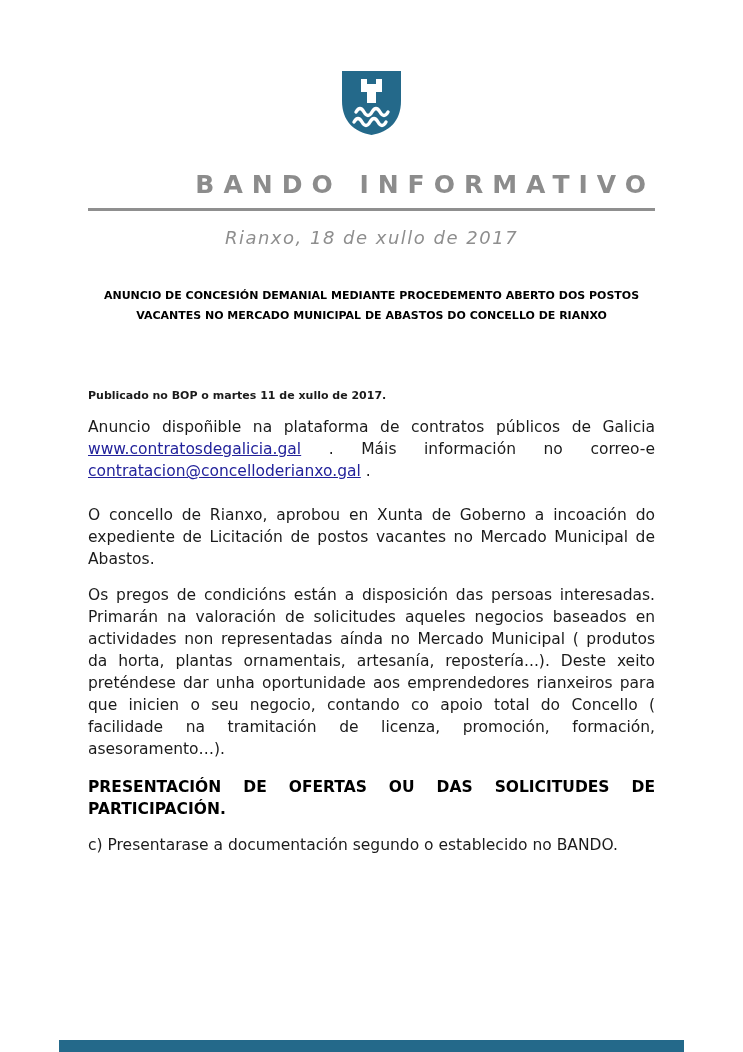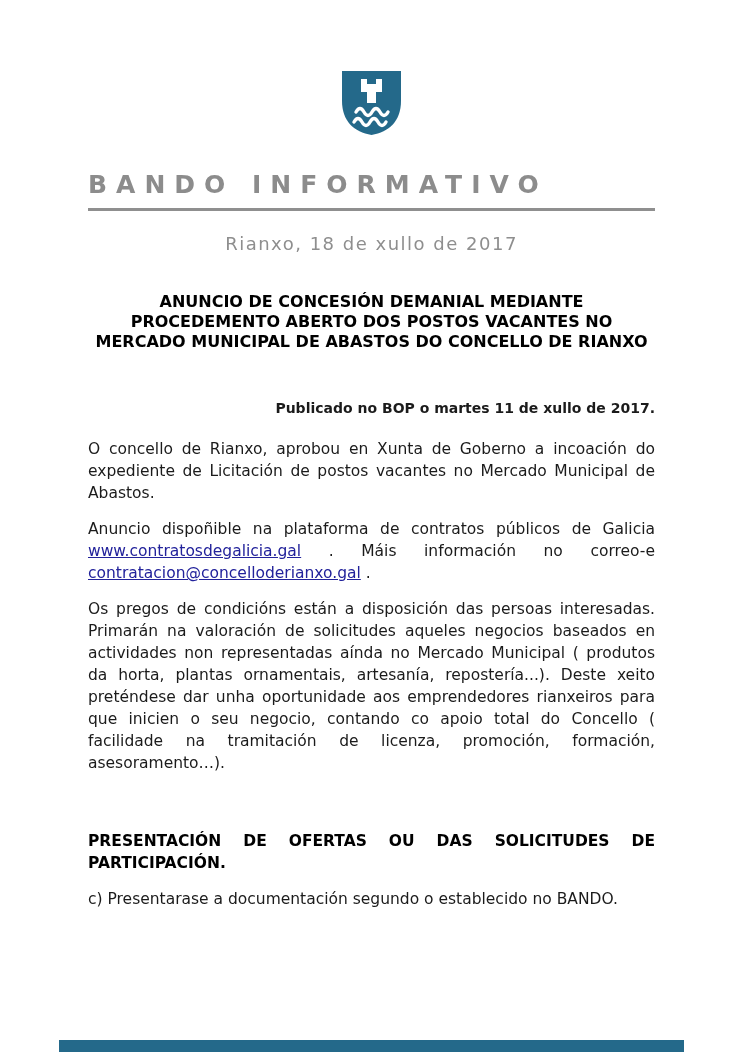--- a/index.html
+++ b/index.html
@@ -20,67 +20,67 @@
     font-family:"DejaVu Sans","Liberation Sans",sans-serif;
     color:var(--body-text);
   }
   .content{padding:0 88px;}
   
   .logo-wrap{display:flex;justify-content:center;padding-top:70px;}
   .logo-wrap svg{display:block;}
   
   .doc-title{
     margin-top:34px;
-    text-align:left;
+    text-align:right;
     font-size:25px;font-weight:bold;
     letter-spacing:9px;
     color:var(--title-gray);
     white-space:nowrap;
   }
   .rule{
     border:none;height:0;
     border-top:3px solid var(--line-gray);
     margin:9px 0 0 0;
   }
   .doc-date{
-    margin-top:22px;
+    margin-top:16px;
     text-align:center;
     font-size:18px;
     letter-spacing:1.5px;
     color:#8e8e8e;
+    font-style:italic;
   }
   
   .ann-heading{
     margin-top:38px;
     text-align:center;
     font-weight:bold;
-    font-size:16px;
+    font-size:11px;
     line-height:20px;
     color:#000;
   }
   .published{
-    margin-top:48px;
+    margin-top:63px;
     font-weight:bold;
-    font-size:14px;
-    text-align:right;
+    font-size:11px;
   }
   p.body-par{
     margin:14px 0 0 0;
     font-size:15.5px;
     line-height:22px;
     text-align:justify;
   }
   p.body-par.gap-lg{margin-top:22px;}
   a.doc-link{
     color:var(--link-blue);
     text-decoration:underline;
     cursor:pointer;
   }
   .pres-heading{
-    margin-top:56px;
+    margin-top:16px;
     font-weight:bold;
     font-size:15.5px;
     line-height:22px;
     text-align:justify;
     color:#000;
   }
   .bottom-bar{
     position:absolute;
     left:59px;right:59px;bottom:0;
     height:12px;
@@ -107,23 +107,23 @@
 
   <div class="content">
     <div class="doc-title">BANDO INFORMATIVO</div>
     <hr class="rule">
     <div class="doc-date">Rianxo, 18 de xullo de 2017</div>
 
     <div class="ann-heading">ANUNCIO DE CONCESIÓN DEMANIAL MEDIANTE PROCEDEMENTO ABERTO DOS POSTOS VACANTES NO MERCADO MUNICIPAL DE ABASTOS DO CONCELLO DE RIANXO</div>
 
     <div class="published">Publicado no BOP o martes 11 de xullo de 2017.</div>
 
+    <p class="body-par"><span>Anuncio dispoñible na plataforma de contratos públicos de Galicia </span><a class="doc-link">www.contratosdegalicia.gal</a><span> . Máis información no correo-e </span><a class="doc-link">contratacion@concelloderianxo.gal</a><span> .</span></p>
+
     <p class="body-par gap-lg">O concello de Rianxo, aprobou en Xunta de Goberno a incoación do expediente de Licitación de postos vacantes no Mercado Municipal de Abastos.</p>
-
-    <p class="body-par"><span>Anuncio dispoñible na plataforma de contratos públicos de Galicia </span><a class="doc-link">www.contratosdegalicia.gal</a><span> . Máis información no correo-e </span><a class="doc-link">contratacion@concelloderianxo.gal</a><span> .</span></p>
 
     <p class="body-par">Os pregos de condicións están a disposición das persoas interesadas. Primarán na valoración de solicitudes aqueles negocios baseados en actividades non representadas aínda no Mercado Municipal ( produtos da horta, plantas ornamentais, artesanía, repostería...). Deste xeito preténdese dar unha oportunidade aos emprendedores rianxeiros para que inicien o seu negocio, contando co apoio total do Concello ( facilidade na tramitación de licenza, promoción, formación, asesoramento…).</p>
 
     <div class="pres-heading">PRESENTACIÓN DE OFERTAS OU DAS SOLICITUDES DE PARTICIPACIÓN.</div>
 
     <p class="body-par">c) Presentarase a documentación segundo o establecido no BANDO.</p>
 
   </div>
 
   <div class="bottom-bar"></div>

